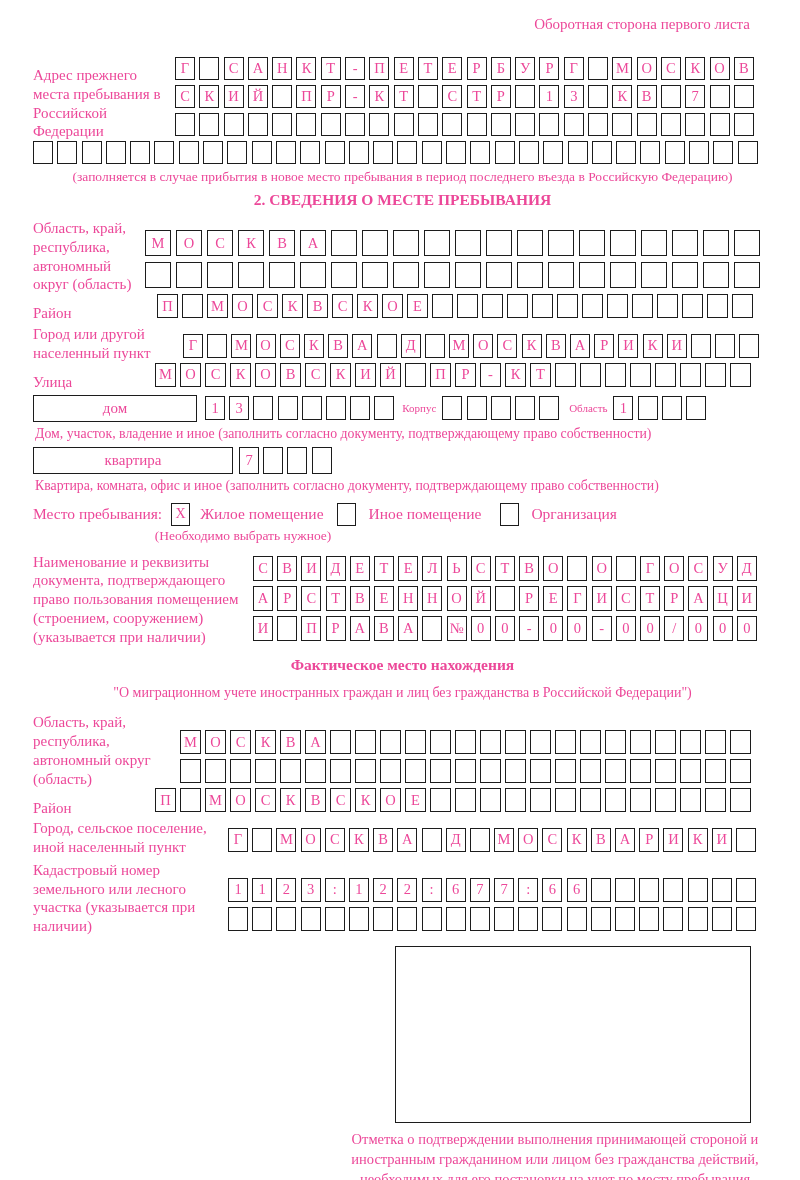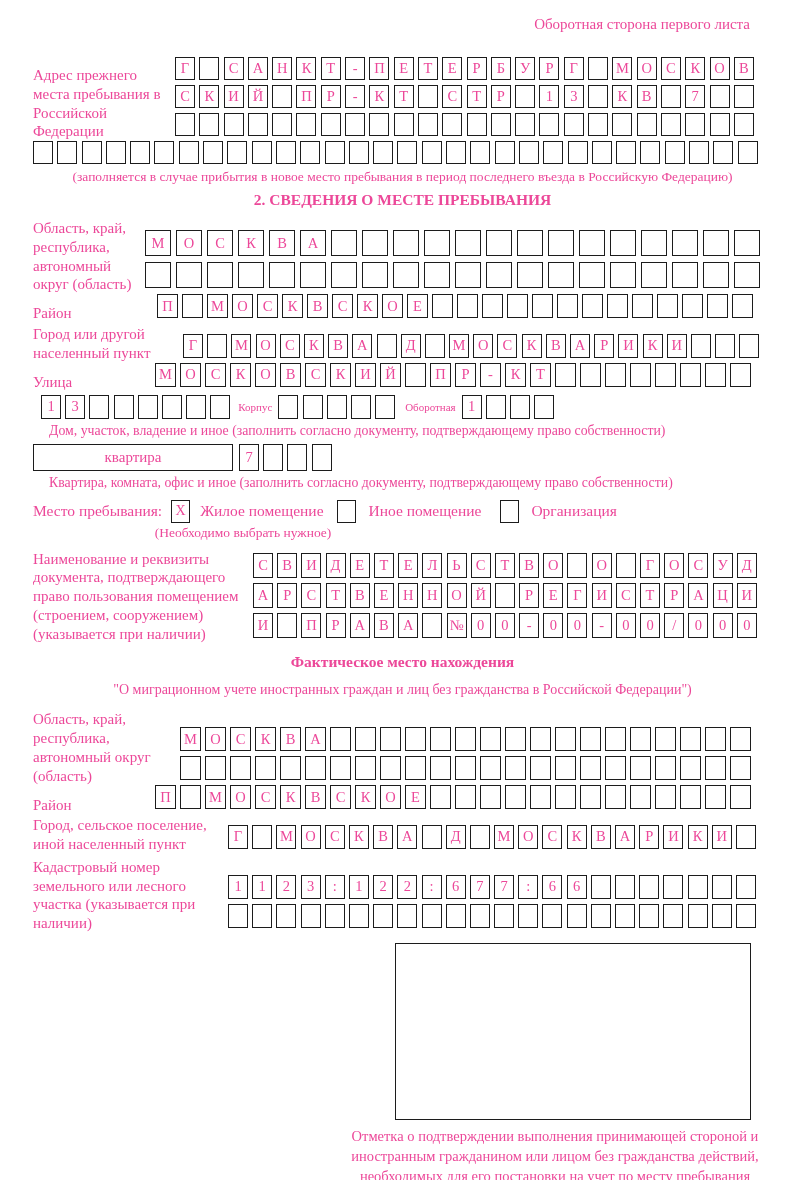--- a/index.html
+++ b/index.html
@@ -29,21 +29,21 @@
   .cells-sm  { --cw:20px; --ch:24px; --gap:4.2px; --mb:5px; }
 
   .field { display:flex; align-items:flex-end; }
   .field .flabel { font-size:15px; line-height:1.25; flex:0 0 auto; padding-top:2px; }
   .field .frows  { flex:0 0 auto; }
 
   .sec1 { margin-top:24px; }
   .sec1 .flabel { width:142px; }
 
   .caption { font-size:13.5px; text-align:center; margin:1px 0 4px 0; }
-  .caption-left { font-size:13.8px; margin:0 0 5px 16px;font-family:Liberation Serif, serif; }
+  .caption-left { font-size:13.8px; margin:0 0 5px 2px;font-family:Liberation Serif, serif; }
   .h-center { text-align:center; font-weight:bold; font-size:15.5px; margin:6px 0 8px 0; }
 
   .w112 { width:112px; } .w124 { width:124px; } .w150 { width:150px; }
   .w122 { width:122px; } .w220 { width:220px; } .w147 { width:147px; }
   .w195 { width:195px; }
 
   .house-row { display:flex; align-items:center; margin:3px 0 4px 0; }
   .wide-box {
     border:1.6px solid #1c1c1c; height:27px;
     display:flex; align-items:center; justify-content:center;
@@ -331,39 +331,40 @@
         <div class="cell"></div>
         <div class="cell"></div>
         <div class="cell"></div>
         <div class="cell"></div>
         <div class="cell"></div>
         <div class="cell"></div>
       </div>
   </div>
 
   <div class="house-row">
+    <div class="wide-box" style="width:164px">дом</div>
     <div class="boxes cells-sm" style="--mb:0; margin-left:8px">
         <div class="cell">1</div>
         <div class="cell">3</div>
         <div class="cell"></div>
         <div class="cell"></div>
         <div class="cell"></div>
         <div class="cell"></div>
         <div class="cell"></div>
         <div class="cell"></div>
       </div>
     <div class="inline-label" style="margin-left:8px">Корпус</div>
     <div class="boxes cells-sm" style="--mb:0; margin-left:6px">
         <div class="cell"></div>
         <div class="cell"></div>
         <div class="cell"></div>
         <div class="cell"></div>
         <div class="cell"></div>
       </div>
-    <div class="inline-label" style="margin-left:10px">Оборотная</div>
+    <div class="inline-label" style="margin-left:10px">Область</div>
     <div class="boxes cells-sm" style="--mb:0; margin-left:6px">
         <div class="cell">1</div>
         <div class="cell"></div>
         <div class="cell"></div>
         <div class="cell"></div>
       </div>
   </div>
   <div class="caption-left">Дом, участок, владение и иное (заполнить согласно документу, подтверждающему право собственности)</div>
 
   <div class="house-row">

